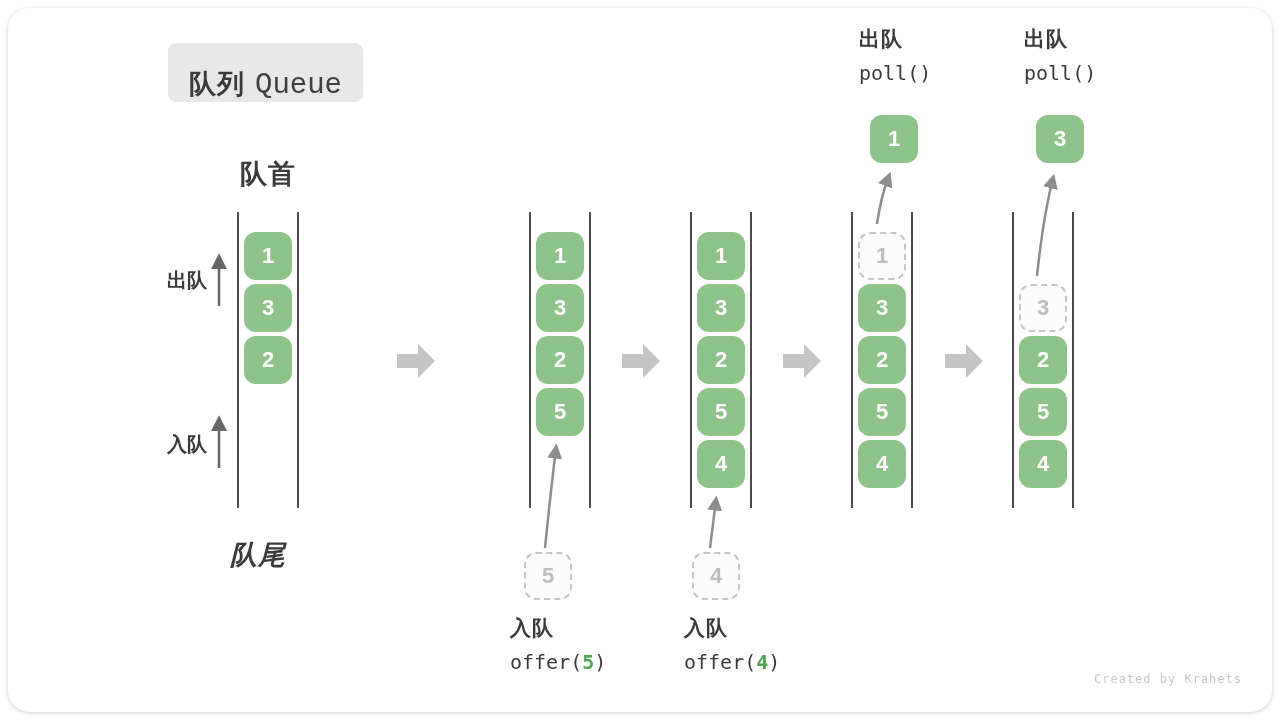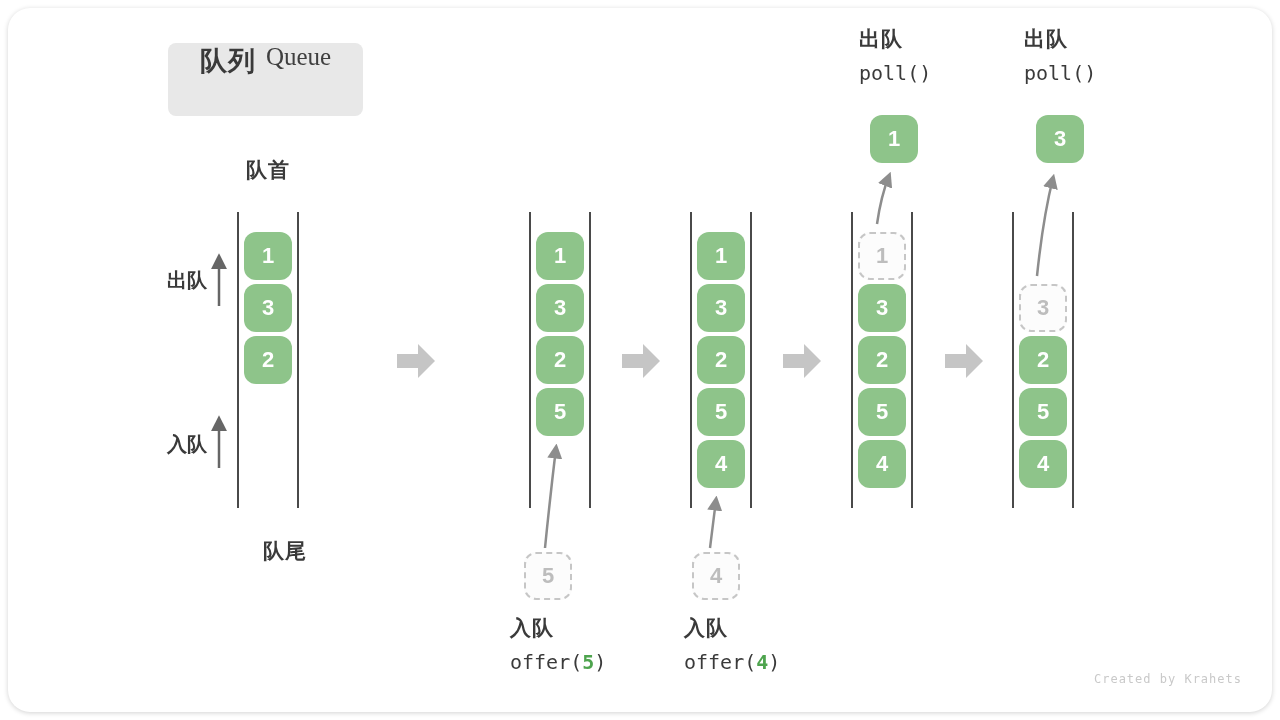--- a/index.html
+++ b/index.html
@@ -7,28 +7,28 @@
     position:relative;width:1280px;height:720px;overflow:hidden;
     font-family:"Liberation Sans","DejaVu Sans",sans-serif;color:#3a3a3a;
   }
   .card{
     position:absolute;left:8px;top:8px;width:1264px;height:704px;
     background:#ffffff;border-radius:22px;
     box-shadow:0 1px 5px rgba(0,0,0,0.18);
   }
 
   .title-box{
-    position:absolute;left:168px;top:43px;width:195px;height:73px;
+    position:absolute;left:168px;top:43px;width:195px;height:59px;
     background:#e8e8e8;border-radius:8px;
-    display:flex;align-items:flex-start;justify-content:center;gap:10px;
+    display:flex;align-items:flex-end;justify-content:center;gap:10px;
   }
   .title-zh{font-size:27px;font-weight:bold;color:#3a3a3a;letter-spacing:1px;}
-  .title-en{font-family:Liberation Serif, serif;font-size:25px;color:#3f3f3f;}
+  .title-en{font-family:Liberation Mono, monospace;font-size:29px;color:#3f3f3f;}
 
-  .lbl{position:absolute;font-weight:bold;font-size:21px;color:#3a3a3a;white-space:nowrap;}
+  .lbl{position:absolute;font-weight:bold;font-size:27px;color:#3a3a3a;white-space:nowrap;}
   .lbl-center{width:62px;text-align:center;letter-spacing:1px;}
 
   .queue{
     position:absolute;top:212px;width:62px;height:296px;box-sizing:border-box;
     border-left:2px solid #4a4a4a;border-right:2px solid #4a4a4a;background:transparent;
   }
 
   .slot{
     position:absolute;width:48px;height:48px;border-radius:12px;box-sizing:border-box;
     display:flex;align-items:center;justify-content:center;
@@ -54,21 +54,21 @@
 
 <div class="stage">
   <div class="card"></div>
 
   <div class="title-box">
     <span class="title-zh">队列</span>
     <span class="title-en">Queue</span>
   </div>
 
   <div class="lbl lbl-center" style="left:237px;top:156px;">队首</div>
-  <div class="lbl lbl-center" style="left:254px;top:537px;">队尾</div>
+  <div class="lbl lbl-center" style="left:227px;top:537px;font-style:italic;">队尾</div>
   <div class="lbl" style="left:167px;top:267px;font-size:20px;">出队</div>
   <div class="lbl" style="left:167px;top:431px;font-size:20px;">入队</div>
 
   <svg class="overlay" width="1280" height="720" viewBox="0 0 1280 720">
     <defs>
       <marker id="arrDark" viewBox="0 0 10 10" refX="7" refY="5" markerWidth="6.5" markerHeight="6.5" orient="auto-start-reverse">
         <path d="M0,0 L10,5 L0,10 z" fill="#666666"></path>
       </marker>
       <marker id="arrGray" viewBox="0 0 10 10" refX="7" refY="5" markerWidth="6" markerHeight="6" orient="auto-start-reverse">
         <path d="M0,0 L10,5 L0,10 z" fill="#8d8d8d"></path>

